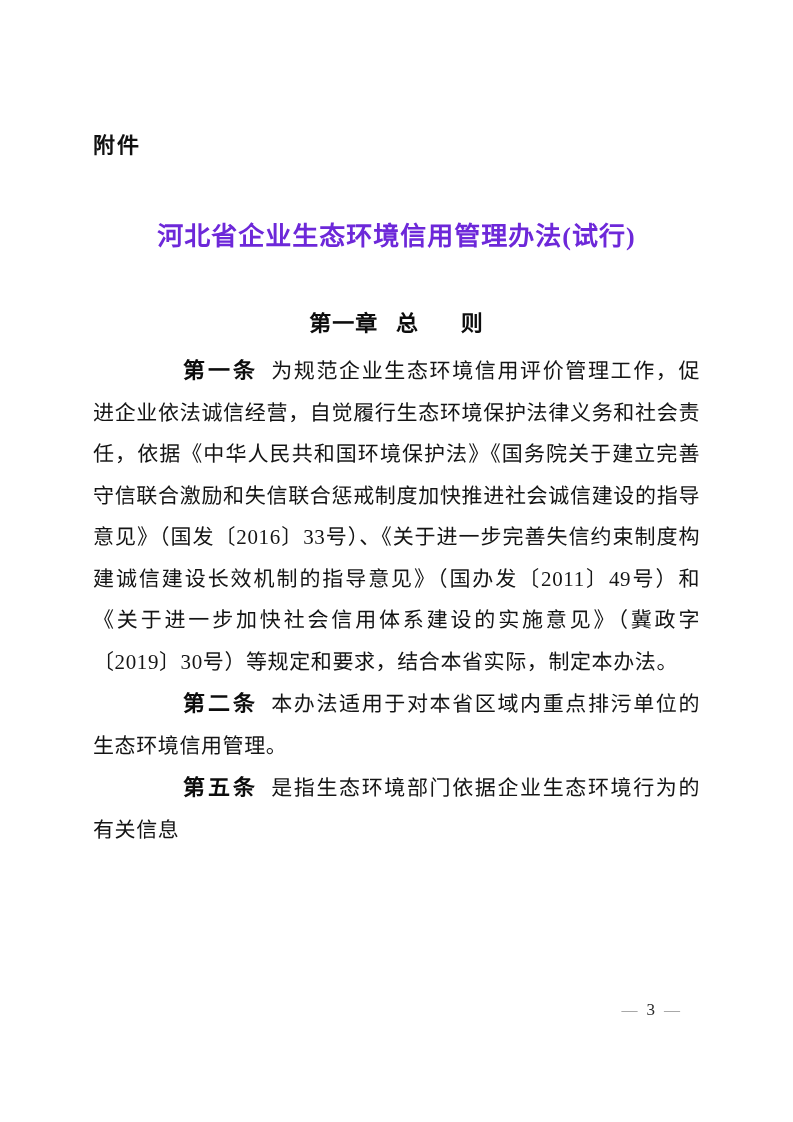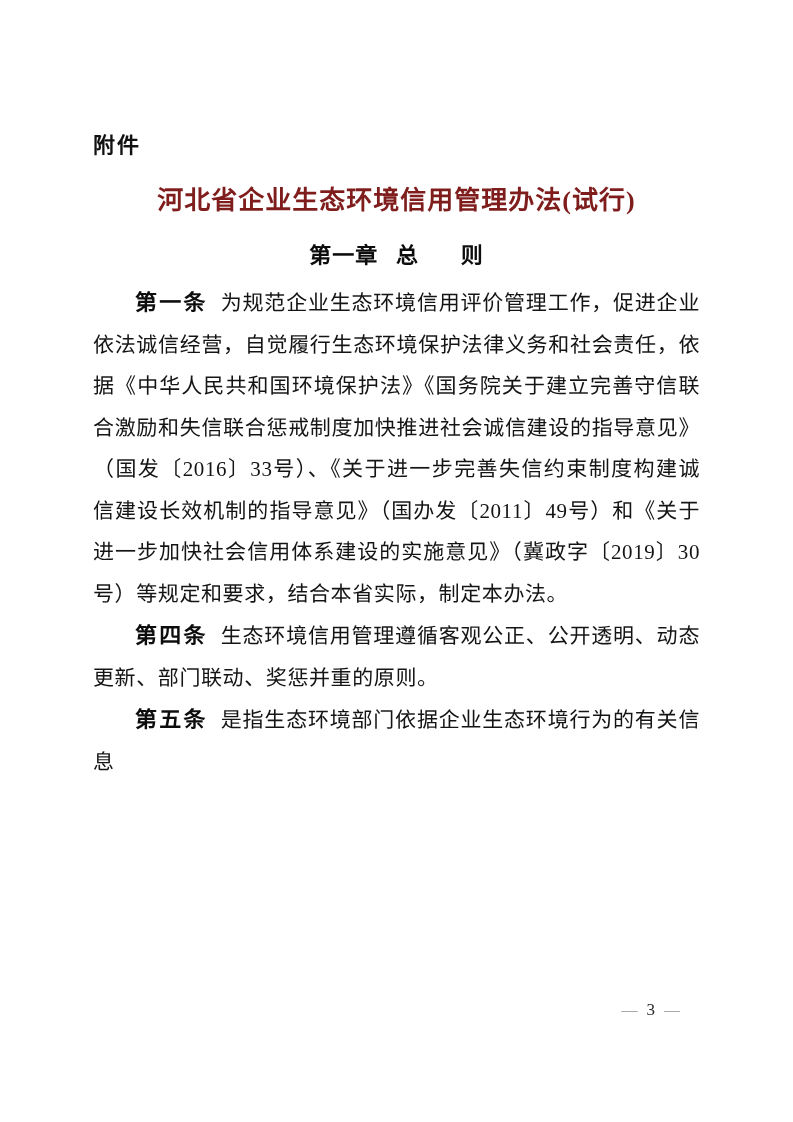--- a/index.html
+++ b/index.html
@@ -25,31 +25,31 @@
   .attachment-label {
     margin-top: 131px;
     font-family: "Liberation Sans", "DejaVu Sans", sans-serif;
     font-weight: 700;
     font-size: 22px;
     line-height: 30px;
     letter-spacing: 2px;
     color: #111111;
   }
   .doc-title {
-    margin-top: 22px;
+    margin-top: 58px;
     text-align: center;
     font-weight: 700;
     font-size: 26px;
     line-height: 36px;
     letter-spacing: 1px;
-    color: #7f1d1d;
+    color: #6d28d9;
     font-family: "Liberation Serif", "DejaVu Serif", serif;
   }
   .chapter-heading {
-    margin-top: 22px;
+    margin-top: 54px;
     text-align: center;
     font-family: "Liberation Sans", "DejaVu Sans", sans-serif;
     font-weight: 700;
     font-size: 22px;
     line-height: 30px;
     letter-spacing: 1px;
     color: #0d0d0d;
   }
   .chapter-heading .gap-small { margin-left: 0.8em; }
   .chapter-heading .gap-large { margin-left: 1.9em; }
@@ -65,20 +65,21 @@
     margin: 0;
     text-indent: 2em;
   }
   .article-label {
     font-family: "Liberation Sans", "DejaVu Sans", sans-serif;
     font-weight: 700;
     font-size: 22px;
     letter-spacing: 2px;
     margin-right: 0.6em;
     color: #0d0d0d;
+    margin-left: 48px;
   }
   .page-footer {
     position: absolute;
     top: 1000px;
     right: 113px;
     display: flex;
     align-items: center;
     gap: 9px;
     font-size: 17px;
     line-height: 20px;
@@ -103,23 +104,23 @@
     <div class="doc-title">河北省企业生态环境信用管理办法(试行)</div>
 
     <div class="chapter-heading">
       <span>第一章</span><span class="gap-small">总</span><span class="gap-large">则</span>
     </div>
 
     <div class="doc-body">
 
       <p class="article"><span class="article-label">第一条</span><span>为规范企业生态环境信用评价管理工作，促进企业依法诚信经营，自觉履行生态环境保护法律义务和社会责任，依据《中华人民共和国环境保护法》《国务院关于建立完善守信联合激励和失信联合惩戒制度加快推进社会诚信建设的指导意见》（国发〔2016〕33号）、《关于进一步完善失信约束制度构建诚信建设长效机制的指导意见》（国办发〔2011〕49号）和《关于进一步加快社会信用体系建设的实施意见》（冀政字〔2019〕30号）等规定和要求，结合本省实际，制定本办法。</span></p>
 
+      <p class="article"><span class="article-label">第二条</span><span>本办法适用于对本省区域内重点排污单位的生态环境信用管理。</span></p>
 
 
-      <p class="article"><span class="article-label">第四条</span><span>生态环境信用管理遵循客观公正、公开透明、动态更新、部门联动、奖惩并重的原则。</span></p>
 
       <p class="article"><span class="article-label">第五条</span><span>是指生态环境部门依据企业生态环境行为的有关信息</span></p>
 
     </div>
   </div>
 
   <div class="page-footer">
     <span class="dash">—</span>
     <span class="num">3</span>
     <span class="dash">—</span>

